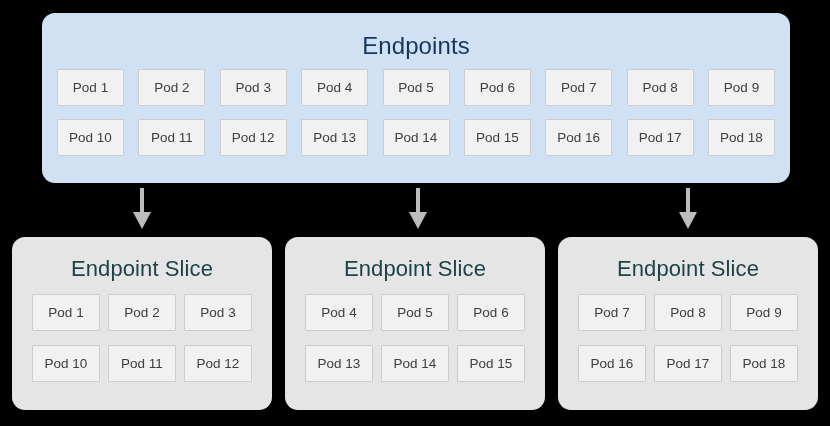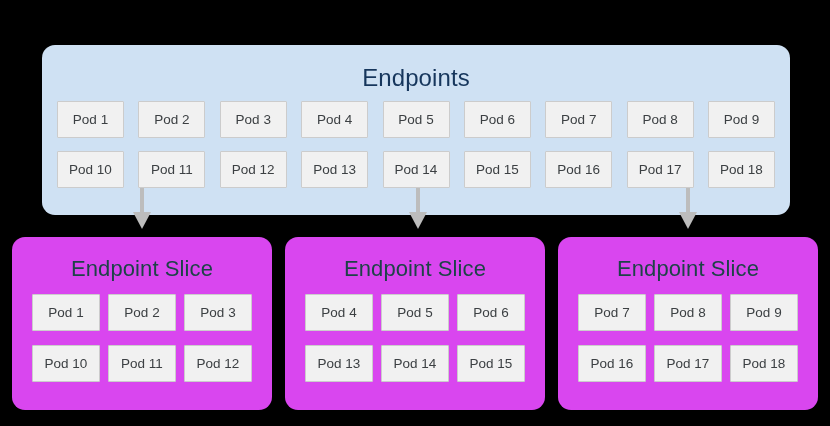--- a/index.html
+++ b/index.html
@@ -24,21 +24,20 @@
   
   .endpoints-panel {
     position: absolute;
     left: 42px;
     top: 13px;
     width: 748px;
     height: 170px;
     background: #cfe1f3;
     border-radius: 13px;
     box-sizing: border-box;
-    margin-top: 32px;
   }
 
   .endpoints-title {
     position: absolute;
     left: 0;
     right: 0;
     top: 18px;
     text-align: center;
     font-size: 24px;
     line-height: 30px;
@@ -86,21 +85,21 @@
     top: 188px;
   }
   .arrow svg { display: block; }
 
   
   .slice-panel {
     position: absolute;
     top: 237px;
     width: 260px;
     height: 173px;
-    background: #d946ef;
+    background: #e5e5e5;
     border-radius: 13px;
     box-sizing: border-box;
   }
   .slice-1 { left: 12px; }
   .slice-2 { left: 285px; }
   .slice-3 { left: 558px; }
 
   .slice-title {
     position: absolute;
     left: 0;

